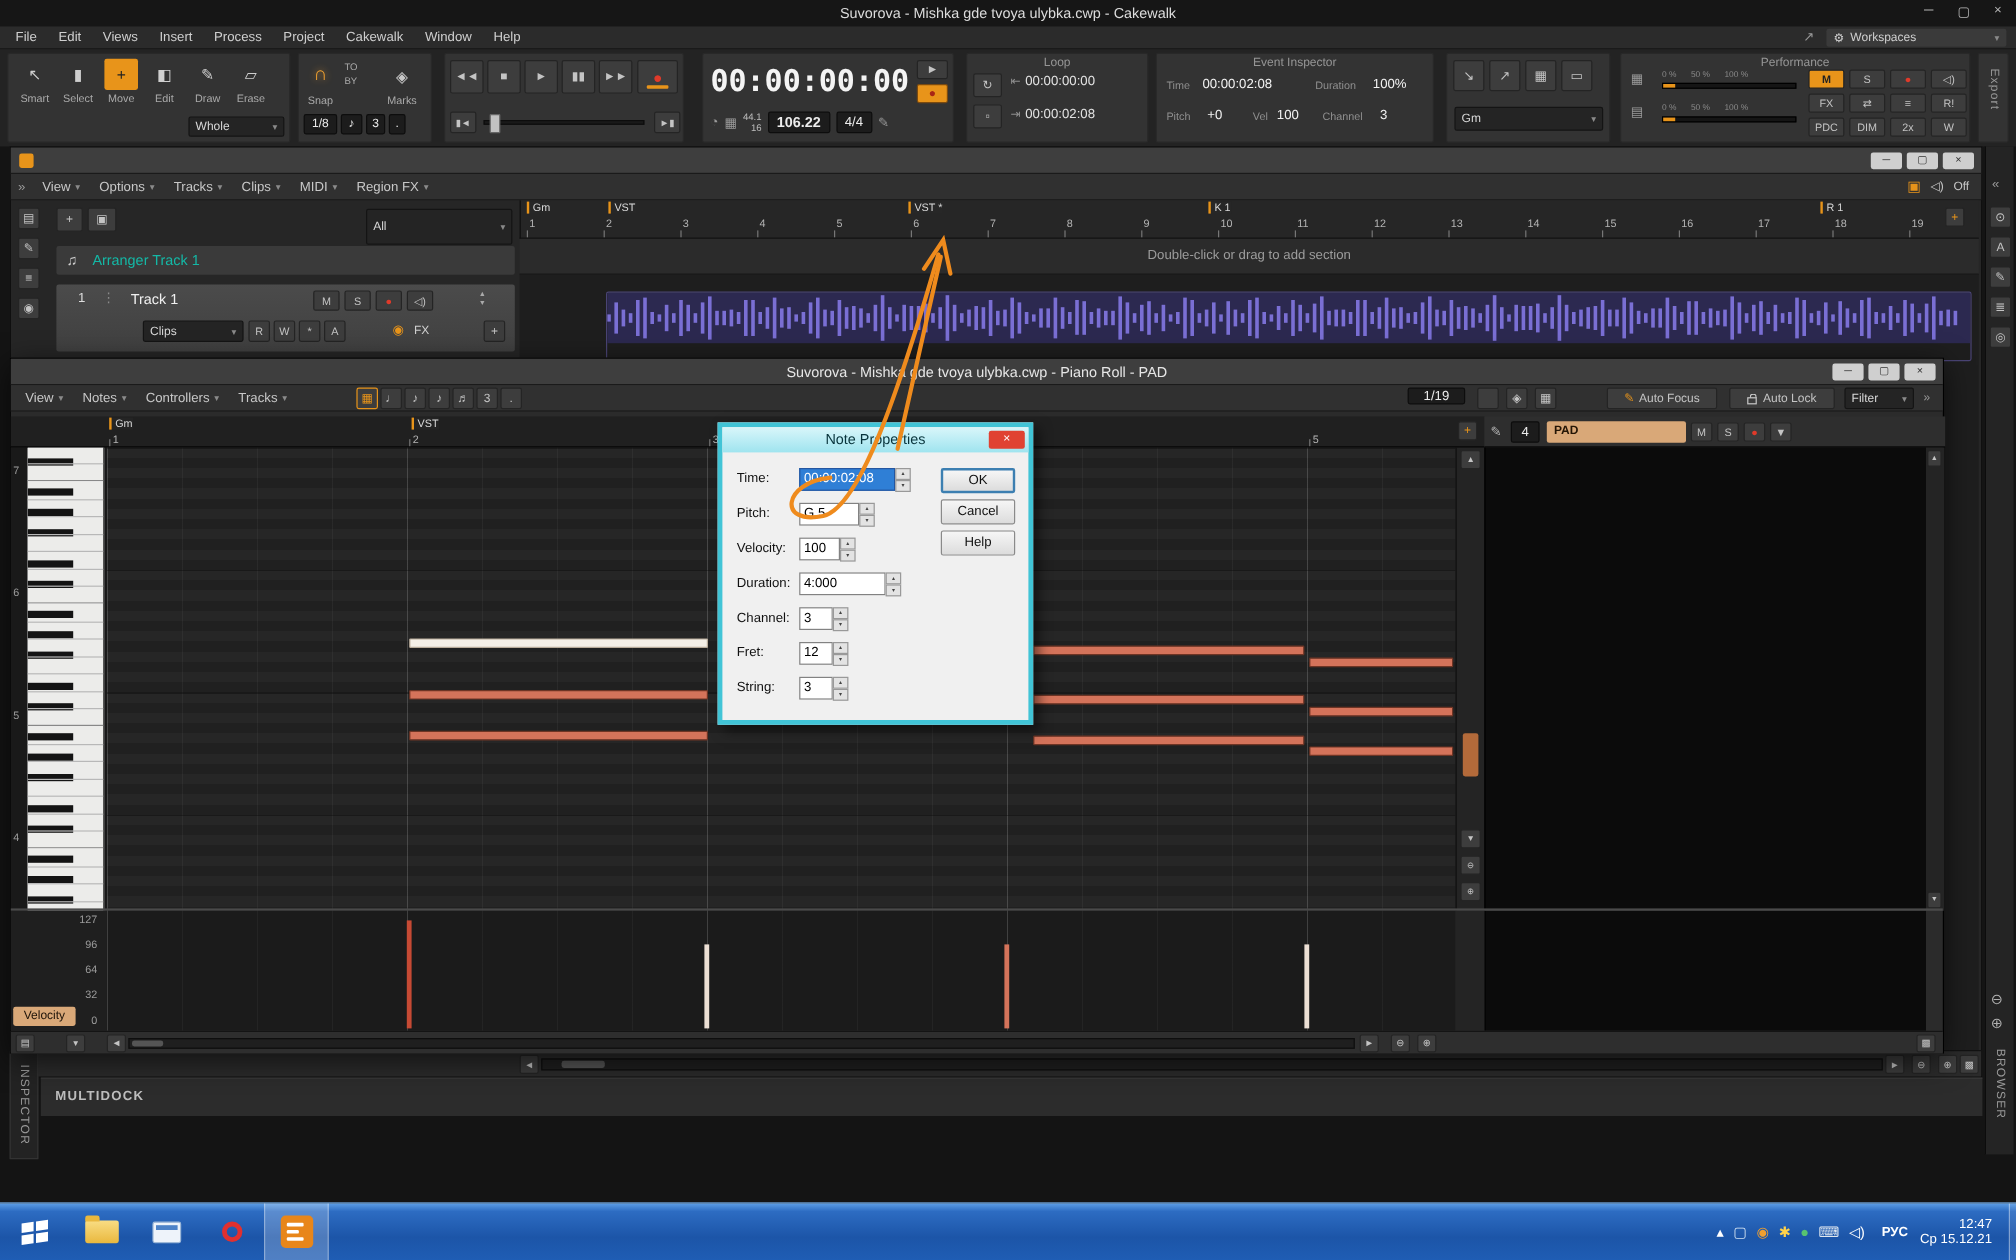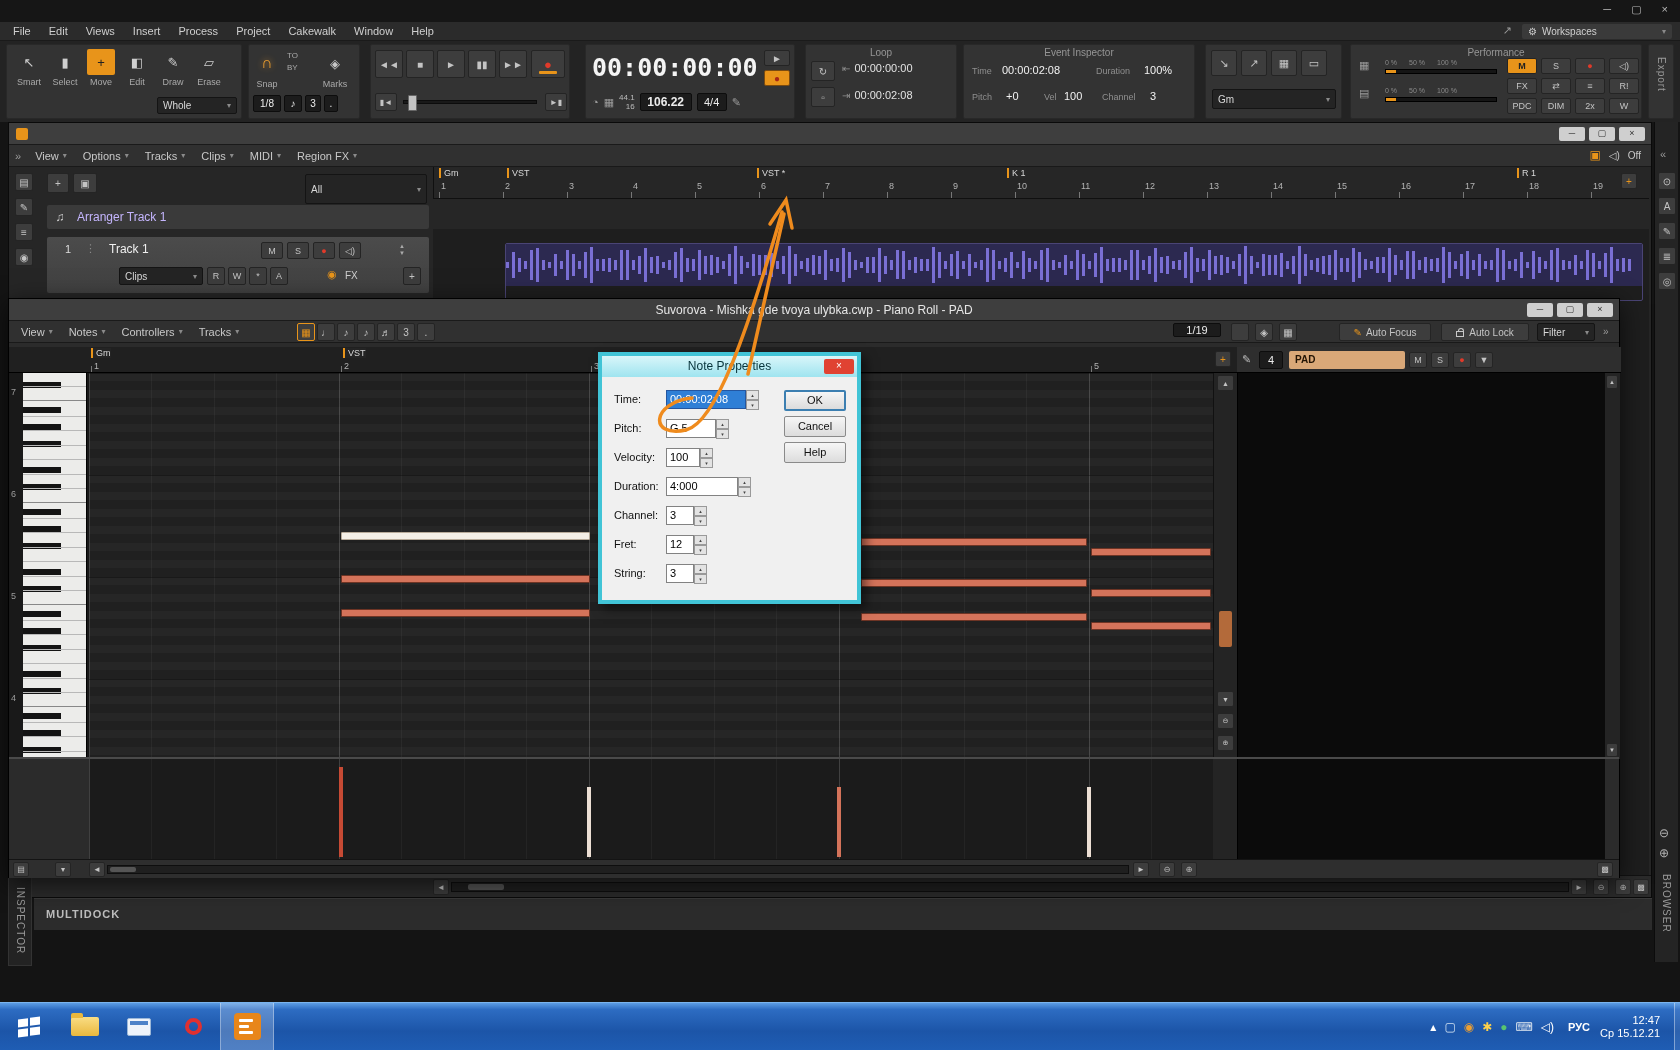--- a/index.html
+++ b/index.html
@@ -98,21 +98,21 @@
 #tv-right-cluster{position:absolute;right:10px;top:3px;display:flex;align-items:center;gap:8px;font-size:10px}
 #tv-midi-ico{color:#e8941a;font-size:12px}
 #tv-left-icons{position:absolute;left:6px;top:50px;display:flex;flex-direction:column;gap:7px}
 #tv-left-icons .btn{width:18px;height:18px}
 #tv-pane{position:absolute;left:34px;top:44px;width:390px;height:240px}
 #tv-add{position:absolute;left:4px;top:6px;width:22px;height:20px}
 #tv-dup{position:absolute;left:30px;top:6px;width:24px;height:20px}
 #tv-all{position:absolute;left:262px;top:7px;width:122px;height:30px}
 #tv-arr{position:absolute;left:4px;top:38px;width:382px;height:24px;background:#3a3a3a;border-radius:2px}
 #tv-arr .ic{position:absolute;left:3px;top:2px;width:20px;height:20px;color:#cfcfcf;font-size:12px;display:flex;align-items:center;justify-content:center}
-#tv-arr .tx{position:absolute;left:30px;top:5px;font-size:12px;color:#c4b5fd}
+#tv-arr .tx{position:absolute;left:30px;top:5px;font-size:12px;color:#14b8a6}
 #tv-track{position:absolute;left:4px;top:70px;width:382px;height:56px;background:linear-gradient(#4b4b4b,#404040);border-radius:2px}
 #tv-track .num{position:absolute;left:18px;top:6px;font-size:11px;color:#ddd}
 #tv-track .hdl{position:absolute;left:38px;top:5px;color:#8a8a8a;font-size:11px}
 #tv-track .nm{position:absolute;left:62px;top:5px;font-size:12px;color:#f0f0f0}
 .smbtn{position:absolute;width:22px;height:17px;font-size:9px}
 #tv-clipsdd{position:absolute;left:72px;top:30px;width:84px;height:18px}
 #tv-autobtns{position:absolute;left:160px;top:30px;display:flex;gap:3px}
 #tv-autobtns .btn{width:18px;height:18px;font-size:9px}
 #tv-power{position:absolute;left:280px;top:31px;color:#e8941a;font-size:11px}
 #tv-fx{position:absolute;left:298px;top:33px;font-size:10px;color:#cfcfcf}
@@ -235,20 +235,21 @@
 #tray-icons{display:flex;align-items:center}
 .tico{font-size:12px;margin:0 4px}
 #lang{font-size:11px;color:#fff;margin:0 10px;font-weight:bold}
 #clock{text-align:right;font-size:11px;color:#fff;line-height:13px;margin-right:14px}
 #showdesk{width:6px;height:48px;border-left:1px solid rgba(255,255,255,.4);background:rgba(255,255,255,.08)}
 </style>
 </head>
 <body>
 
 <div id="main-titlebar">
+  <div id="main-title">Suvorova  -  Mishka gde tvoya ulybka.cwp - Cakewalk</div>
   <div id="main-winbtns">
     <span>─</span>
     <span>▢</span>
     <span>×</span>
   </div>
 </div>
 <div id="menubar">
   <div id="main-menus">
       <div class="mainmi">File</div>
       <div class="mainmi">Edit</div>
@@ -538,20 +539,23 @@
       <div class="rtick" style="left: 1093px;"></div>
       <div class="rnum" style="left: 1159px;">19</div>
       <div class="rtick" style="left: 1157px;"></div>
       <div class="rmark" style="left: 5px;">Gm</div>
       <div class="rmark" style="left: 73px;">VST</div>
       <div class="rmark" style="left: 323px;">VST *</div>
       <div class="rmark" style="left: 573px;">K 1</div>
       <div class="rmark" style="left: 1083px;">R 1</div>
     </div>
   <div id="tv-rplus" class="btn">+</div>
+  <div id="tv-arrstrip">
+    <div class="hint">Double-click or drag to add section</div>
+  </div>
   <div id="tv-clips">
     <div id="clip">
       <div id="wave">
           <div class="wbar" style="left: 0px; height: 6px; top: 18px;"></div>
           <div class="wbar" style="left: 6px; height: 26.6444px; top: 7.6778px;"></div>
           <div class="wbar" style="left: 12px; height: 14.1877px; top: 13.9062px;"></div>
           <div class="wbar" style="left: 18px; height: 8.43257px; top: 16.7837px;"></div>
           <div class="wbar" style="left: 24px; height: 30.6427px; top: 5.67863px;"></div>
           <div class="wbar" style="left: 30px; height: 34.4167px; top: 3.79167px;"></div>
           <div class="wbar" style="left: 36px; height: 9.94136px; top: 16.0293px;"></div>
@@ -920,20 +924,30 @@
       <div class="btn" style="top:340px">⊖</div>
       <div class="btn" style="top:362px">⊕</div>
     </div>
   </div>
   <div id="pr-tracklist"></div>
   <div id="pr-tscroll">
     <div class="btn" style="top:2px">▲</div>
     <div class="btn" style="top:370px">▼</div>
   </div>
   <div id="pr-split"></div>
+  <div id="pr-vel-left">
+    <div id="pr-vel-scale">
+        <div class="vslabel" style="top: 2px;">127</div>
+        <div class="vslabel" style="top: 23px;">96</div>
+        <div class="vslabel" style="top: 44px;">64</div>
+        <div class="vslabel" style="top: 65px;">32</div>
+        <div class="vslabel" style="top: 86px;">0</div>
+      </div>
+    <div id="vel-tab">Velocity</div>
+  </div>
   <div id="pr-vel">
       <div class="vbar" style="left: 250px; height: 90px; background: rgb(198, 74, 52);"></div>
       <div class="vbar" style="left: 498px; height: 70px; background: rgb(236, 223, 212);"></div>
       <div class="vbar" style="left: 748px; height: 70px; background: rgb(212, 115, 90);"></div>
       <div class="vbar" style="left: 998px; height: 70px; background: rgb(236, 223, 212);"></div>
     </div>
   <div id="pr-velcorner"></div>
   <div id="pr-bottom">
     <div class="btn" style="left:4px">▤</div>
     <div class="btn" style="left:46px">▾</div>

